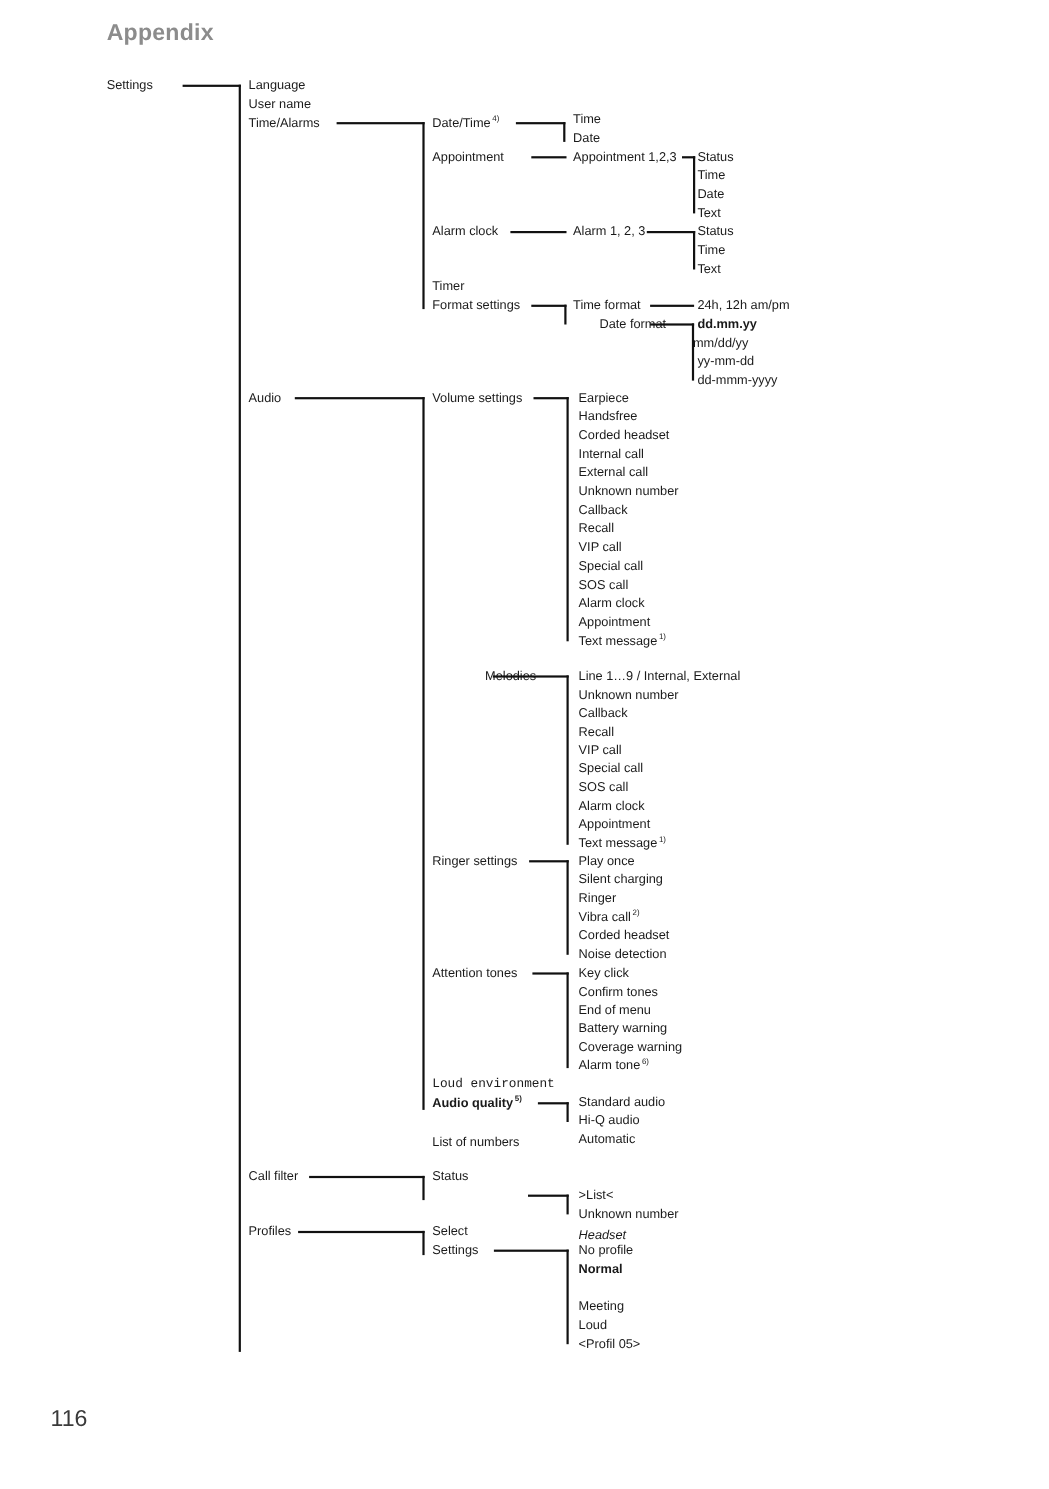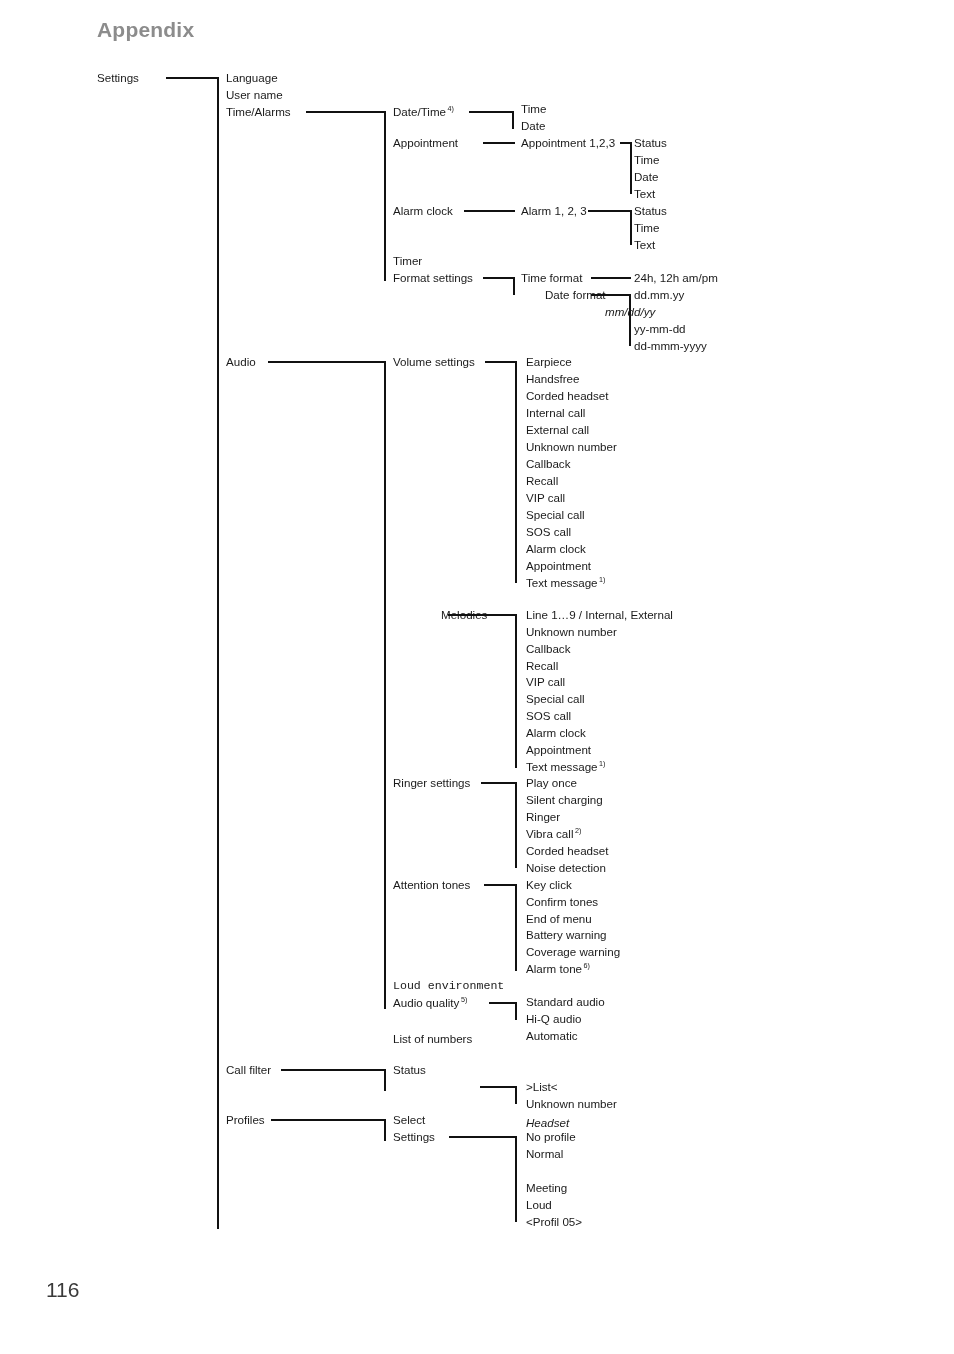--- a/index.html
+++ b/index.html
@@ -95,21 +95,21 @@
   <div class="node" style="left:393px; top:136px;"><span>Appointment</span></div>
   <div class="node" style="left:393px; top:204px;"><span>Alarm clock</span></div>
   <div class="node" style="left:393px; top:254px;"><span>Timer</span></div>
   <div class="node" style="left:393px; top:271px;"><span>Format settings</span></div>
 
   <div class="node" style="left:393px; top:355px;"><span>Volume settings</span></div>
   <div class="node" style="left:393px; top:608px;margin-left:48px;"><span>Melodies</span></div>
   <div class="node" style="left:393px; top:776px;"><span>Ringer settings</span></div>
   <div class="node" style="left:393px; top:878px;"><span>Attention tones</span></div>
   <div class="node" style="left:393px; top:979px;font-family:Liberation Mono, monospace;"><span>Loud environment</span></div>
-  <div class="node" style="left:393px; top:996px;"><span>Audio quality</span><sup>5)</sup></div>
+  <div class="node" style="left:393px; top:996px;font-weight:bold;"><span>Audio quality</span><sup>5)</sup></div>
 
   <div class="node" style="left:393px; top:1063px;"><span>Status</span></div>
   <div class="node" style="left:393px; top:1032px;text-align:center;"><span>List of numbers</span></div>
   <div class="node" style="left:393px; top:1113px;"><span>Select</span></div>
   <div class="node" style="left:393px; top:1130px;"><span>Settings</span></div>
 
   <div class="hline" style="left:469px; top:111px; width:45px;"></div>
   <div class="vline" style="left:512px; top:111px; height:18px;"></div>
 
   <div class="hline" style="left:483px; top:142px; width:32px;"></div>
@@ -190,21 +190,21 @@
   <div class="node" style="left:526px; top:962px;"><span>Alarm tone</span><sup>6)</sup></div>
 
   <div class="node" style="left:526px; top:995px;"><span>Standard audio</span></div>
   <div class="node" style="left:526px; top:1012px;"><span>Hi-Q audio</span></div>
   <div class="node" style="left:526px; top:1029px;"><span>Automatic</span></div>
 
   <div class="node" style="left:526px; top:1080px;"><span>&gt;List&lt;</span></div>
   <div class="node" style="left:526px; top:1097px;"><span>Unknown number</span></div>
 
   <div class="node" style="left:526px; top:1130px;"><span>No profile</span></div>
-  <div class="node" style="left:526px; top:1147px;"><span>Normal</span></div>
+  <div class="node" style="left:526px; top:1147px;font-weight:bold;"><span>Normal</span></div>
   <div class="node" style="left:526px; top:1116px;font-style:italic;"><span>Headset</span></div>
   <div class="node" style="left:526px; top:1181px;"><span>Meeting</span></div>
   <div class="node" style="left:526px; top:1198px;"><span>Loud</span></div>
   <div class="node" style="left:526px; top:1215px;"><span>&lt;Profil 05&gt;</span></div>
 
   <div class="hline" style="left:620px; top:142px; width:12px;"></div>
   <div class="vline" style="left:630px; top:142px; height:52px;"></div>
 
   <div class="hline" style="left:588px; top:210px; width:44px;"></div>
   <div class="vline" style="left:630px; top:210px; height:35px;"></div>
@@ -217,20 +217,20 @@
   <div class="node" style="left:634px; top:136px;"><span>Status</span></div>
   <div class="node" style="left:634px; top:153px;"><span>Time</span></div>
   <div class="node" style="left:634px; top:170px;"><span>Date</span></div>
   <div class="node" style="left:634px; top:187px;"><span>Text</span></div>
 
   <div class="node" style="left:634px; top:204px;"><span>Status</span></div>
   <div class="node" style="left:634px; top:221px;"><span>Time</span></div>
   <div class="node" style="left:634px; top:238px;"><span>Text</span></div>
 
   <div class="node" style="left:634px; top:271px;"><span>24h, 12h am/pm</span></div>
-  <div class="node" style="left:634px; top:288px;"><span>dd.mm.yy</span></div>
-  <div class="node" style="left:605px; top:305px;font-style:italic;"><span>mm/dd/yy</span></div>
+  <div class="node" style="left:634px; top:288px;font-weight:bold;"><span>dd.mm.yy</span></div>
+  <div class="node" style="left:630px; top:305px;"><span>mm/dd/yy</span></div>
   <div class="node" style="left:634px; top:322px;"><span>yy-mm-dd</span></div>
   <div class="node" style="left:634px; top:339px;"><span>dd-mmm-yyyy</span></div>
 
   <div class="page-number">116</div>
 
 </div>
 
 </body></html>

